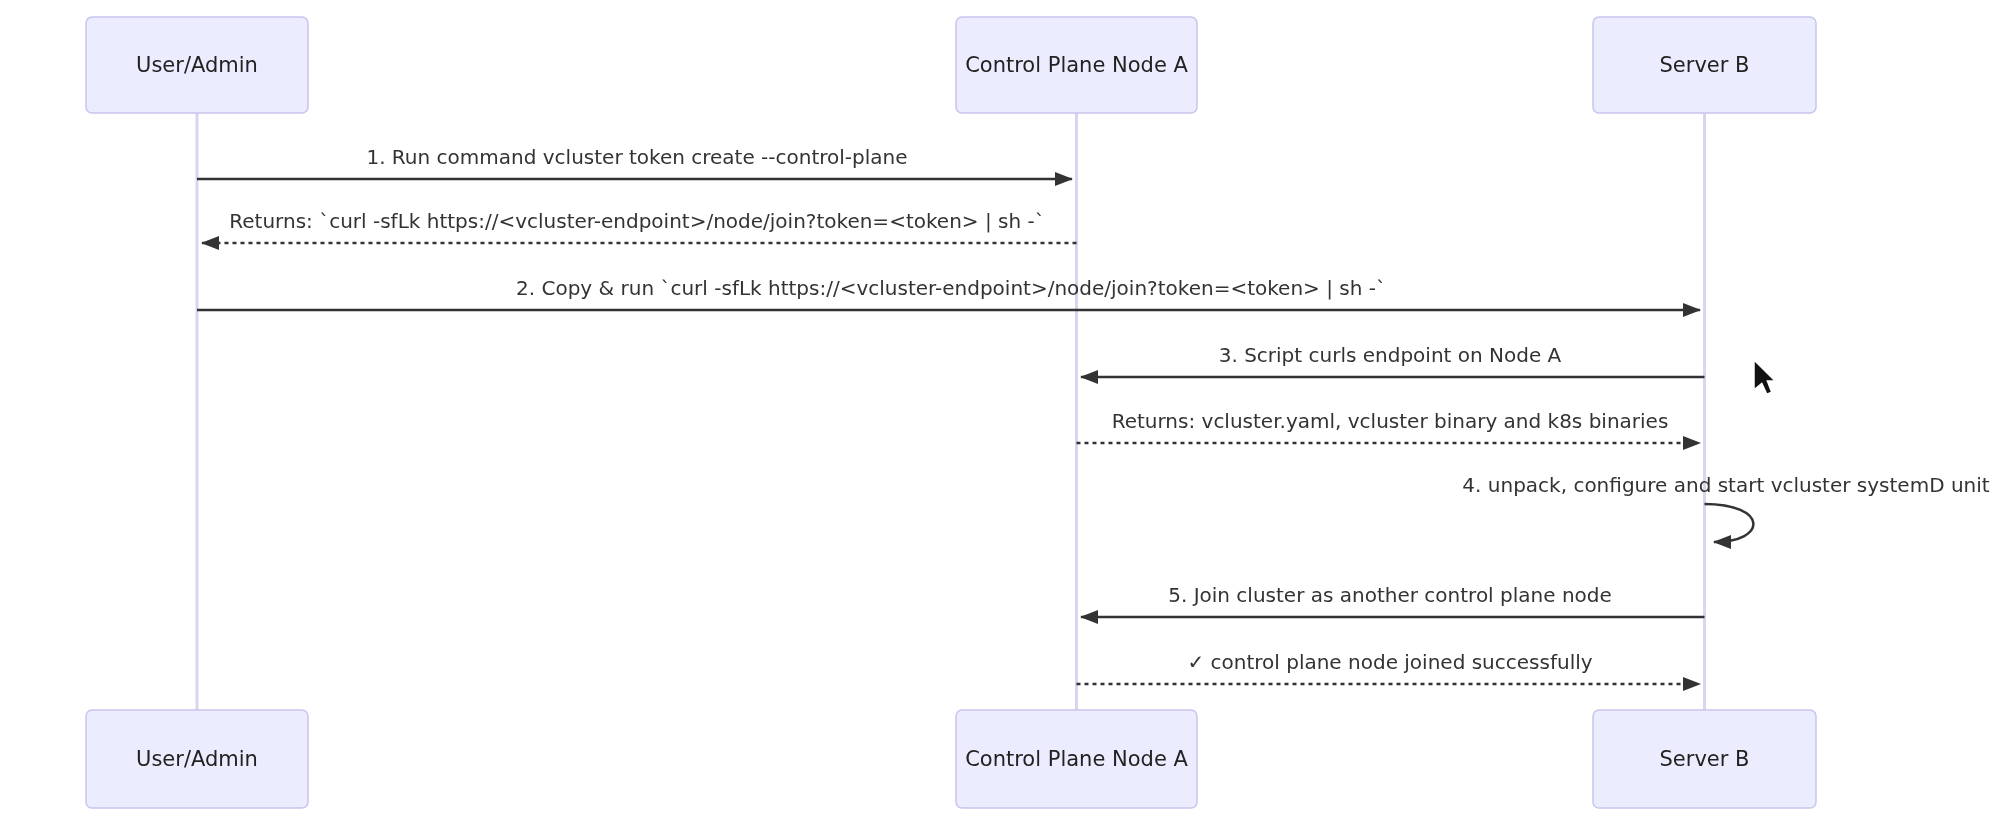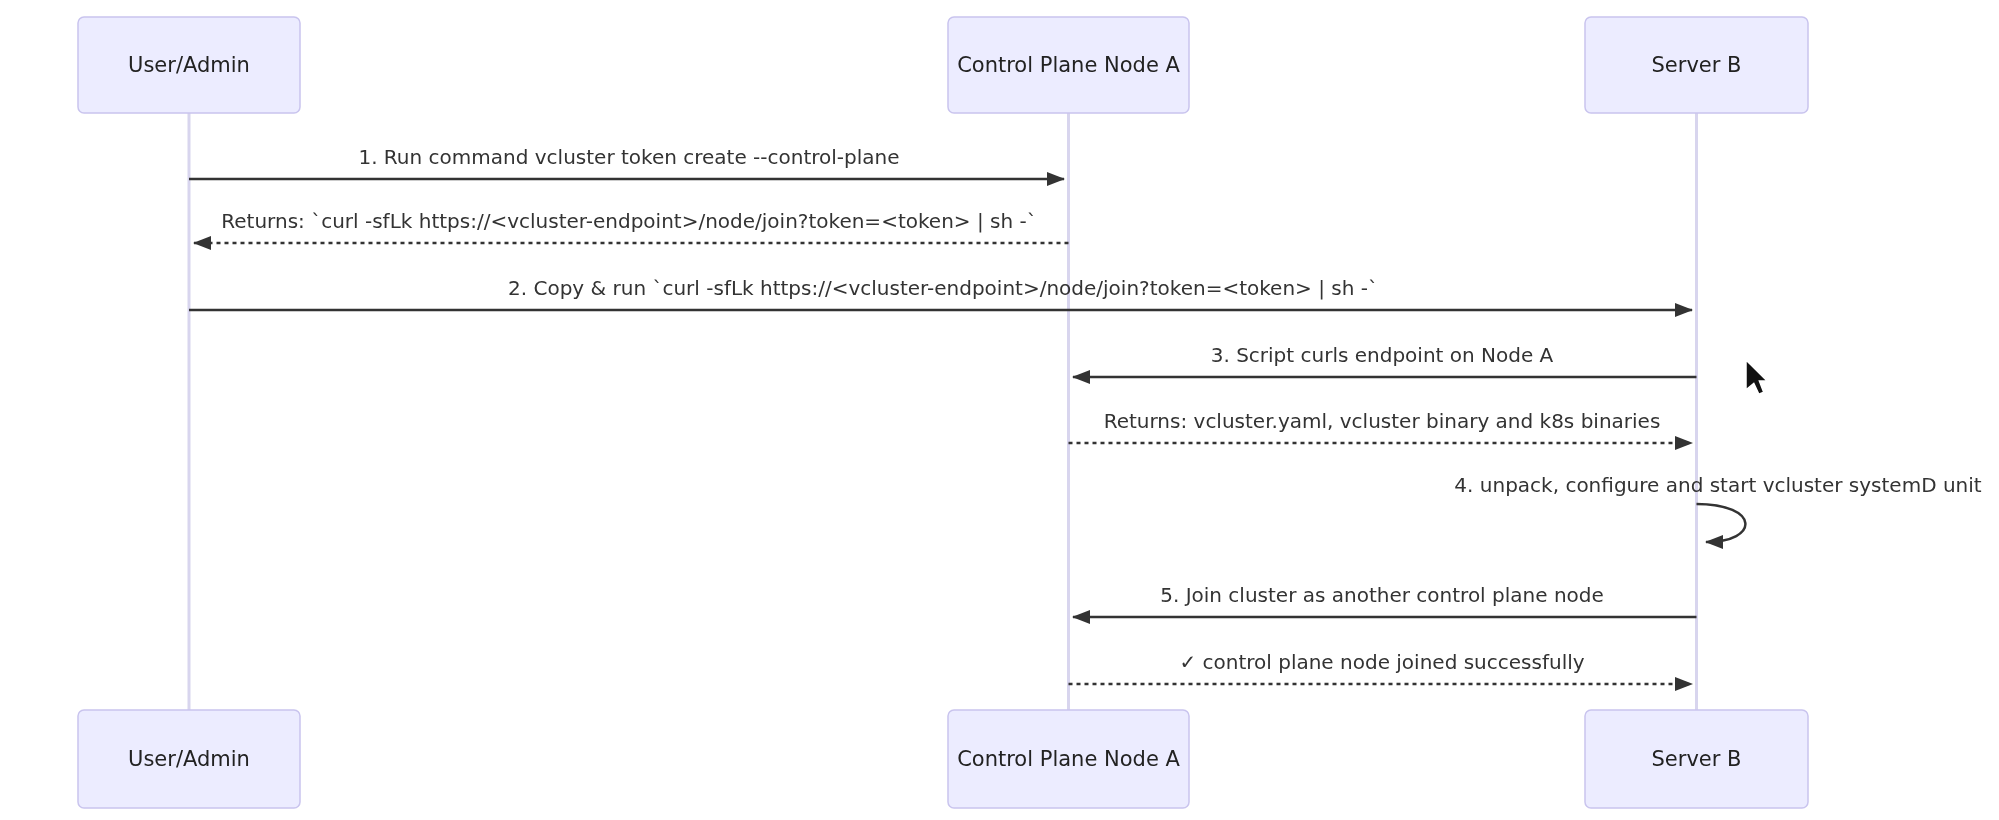--- a/index.html
+++ b/index.html
@@ -8,20 +8,21 @@
     background: #ffffff;
     width: 1999px;
     height: 820px;
     overflow: hidden;
     font-family: "DejaVu Sans", "Liberation Sans", sans-serif;
   }
   .canvas-wrap {
     position: relative;
     width: 1725px;
     height: 820px;
+    margin-left: 8px;
   }
   svg text {
     font-family: "DejaVu Sans", "Liberation Sans", sans-serif;
     fill: #333333;
   }
   svg text.actor-label {
     font-size: 21px;
     fill: #222222;
   }
   svg text.msg-label {

